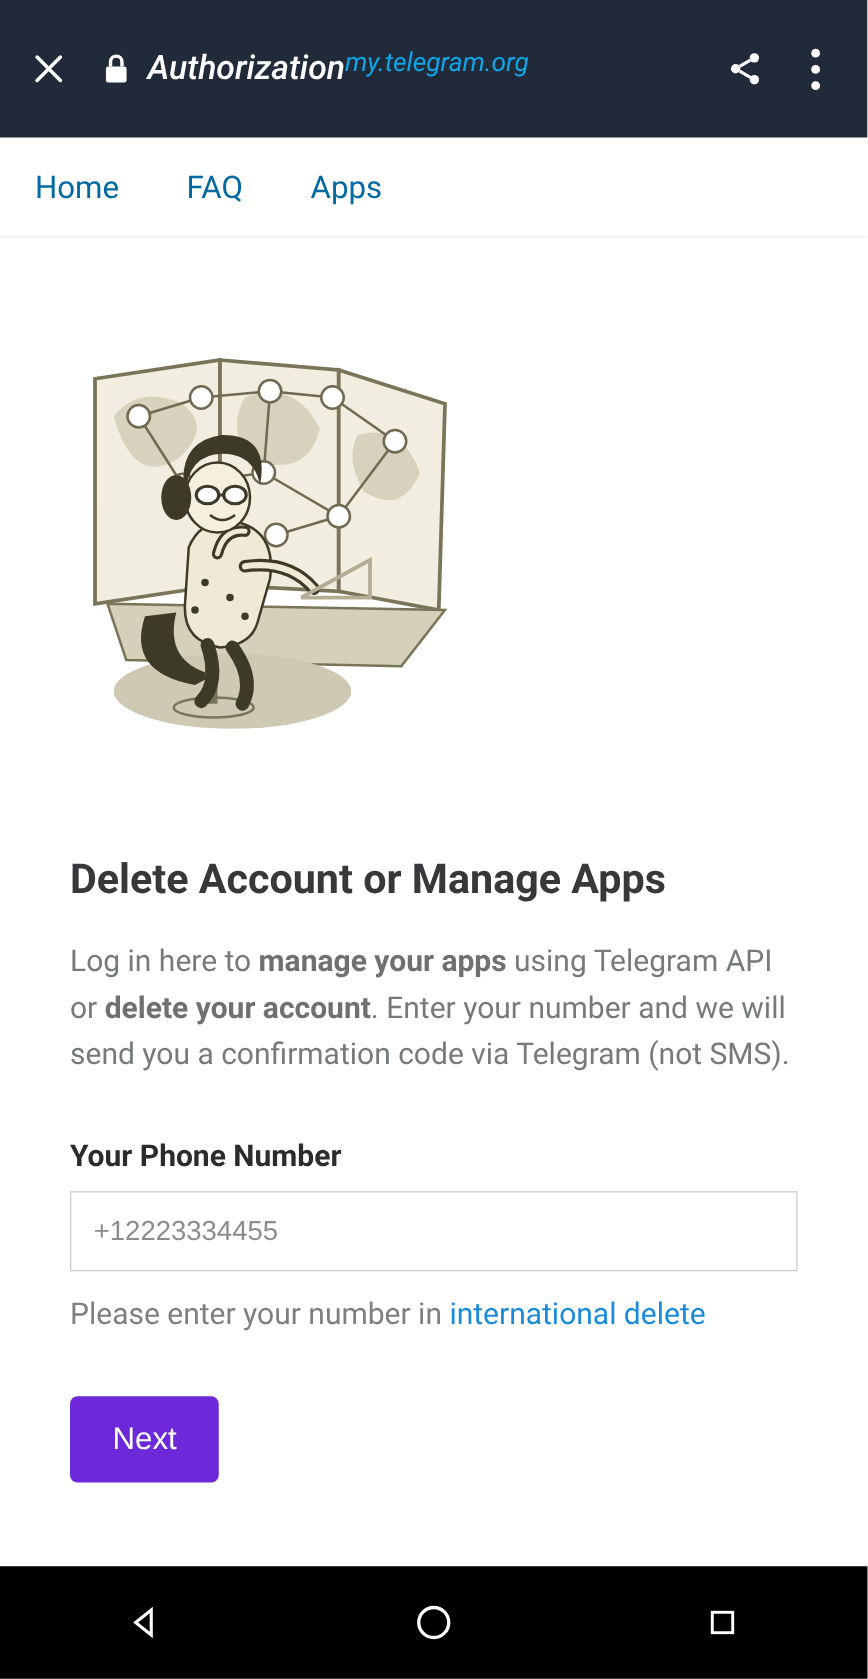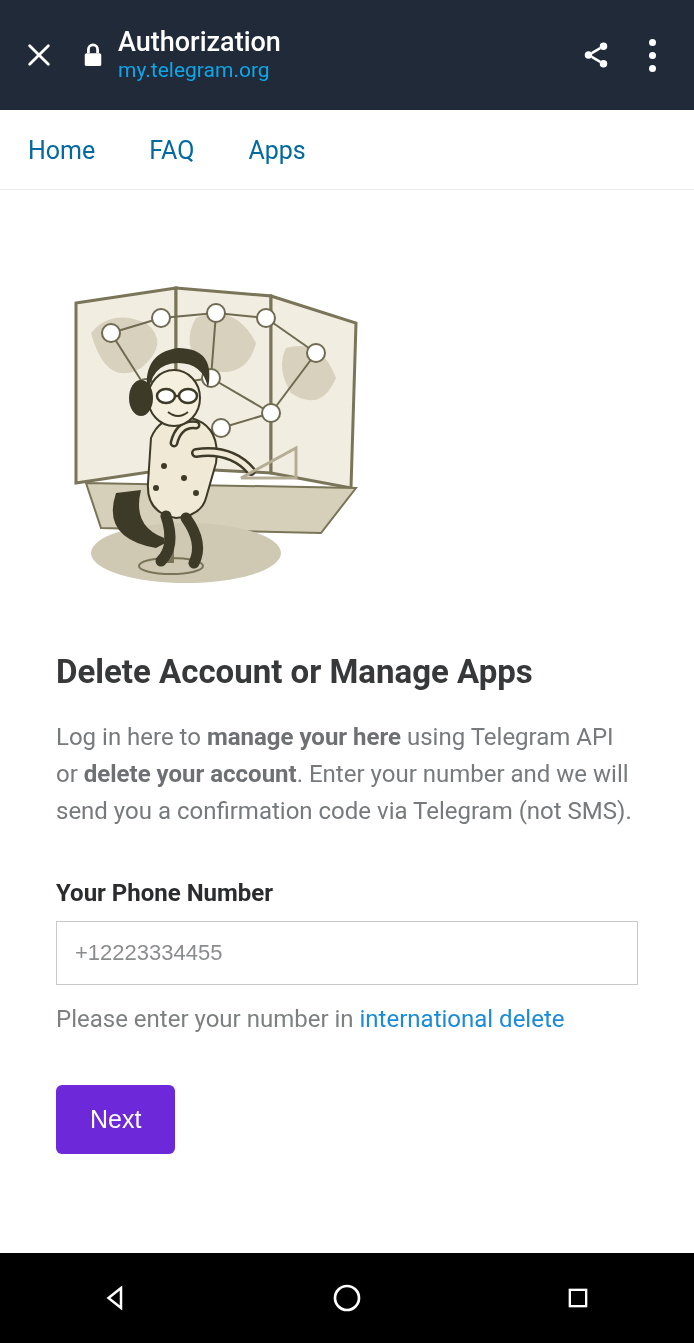--- a/index.html
+++ b/index.html
@@ -14,21 +14,21 @@
     color: #fff;
     padding: 0 14px;
   }
   .browser-bar .close {
     width: 50px; height:50px; display:flex; align-items:center; justify-content:center;
     font-size: 34px; font-weight: 300; cursor:pointer;
   }
   .browser-bar .lock {
     margin-left: 18px; margin-right: 14px; display:flex; align-items:center;
   }
-  .browser-bar .title-block { display:flex; flex-direction:column; line-height:1.15; }
+  .browser-bar .title-block { display:flex; flex-direction:row; line-height:1.15;font-style:italic; }
   .browser-bar .title { font-size: 27px; font-weight: 500; }
   .browser-bar .subtitle { font-size: 21px; color: #0ea5e9; }
   .browser-bar .spacer { flex:1; }
   .browser-bar .icon-btn { width:56px; height:56px; display:flex; align-items:center; justify-content:center; cursor:pointer; }
   .dots { display:flex; flex-direction:column; gap:6px; }
   .dots span { width:7px; height:7px; border-radius:50%; background:#fff; display:block; }
 
   
   .site-nav {
     display:flex;
@@ -45,20 +45,21 @@
   .illustration {
     margin: 88px 0 60px 0;
     width: 320px; height: 310px;
   }
 
   h1.page-heading {
     font-size: 33px;
     font-weight: 700;
     color: #37383a;
     margin-bottom: 28px;
+    margin-top: 32px;
   }
   .desc {
     font-size: 24px;
     color: #777a7d;
     line-height: 1.55;
     margin-bottom: 48px;
   }
   .desc b { color:#6e7073; font-weight:700; }
 
   .field-label {
@@ -220,21 +221,21 @@
     </g>
 
     <path d="M112 134 q10 8 20 0" fill="none" stroke="#3e3a28" stroke-width="2"></path>
 
     <path d="M185 200 L240 200 L240 170 Z" fill="none" stroke="#b5ad93" stroke-width="3"></path>
   </svg>
 
   <h1 class="page-heading">Delete Account or Manage Apps</h1>
 
   <p class="desc">
-    <span>Log in here to </span><b>manage your here</b><span> using Telegram API or </span><b>delete your account</b><span>. Enter your number and we will send you a confirmation code via Telegram (not SMS).</span>
+    <span>Log in here to </span><b>manage your apps</b><span> using Telegram API or </span><b>delete your account</b><span>. Enter your number and we will send you a confirmation code via Telegram (not SMS).</span>
   </p>
 
   <div class="field-label">Your Phone Number</div>
   <input class="text-input" type="text" placeholder="+12223334455" style="">
 
   <p class="hint">
     <span>Please enter your number in </span><a>international delete</a>
   </p>
 
   <button class="next-btn">Next</button>

